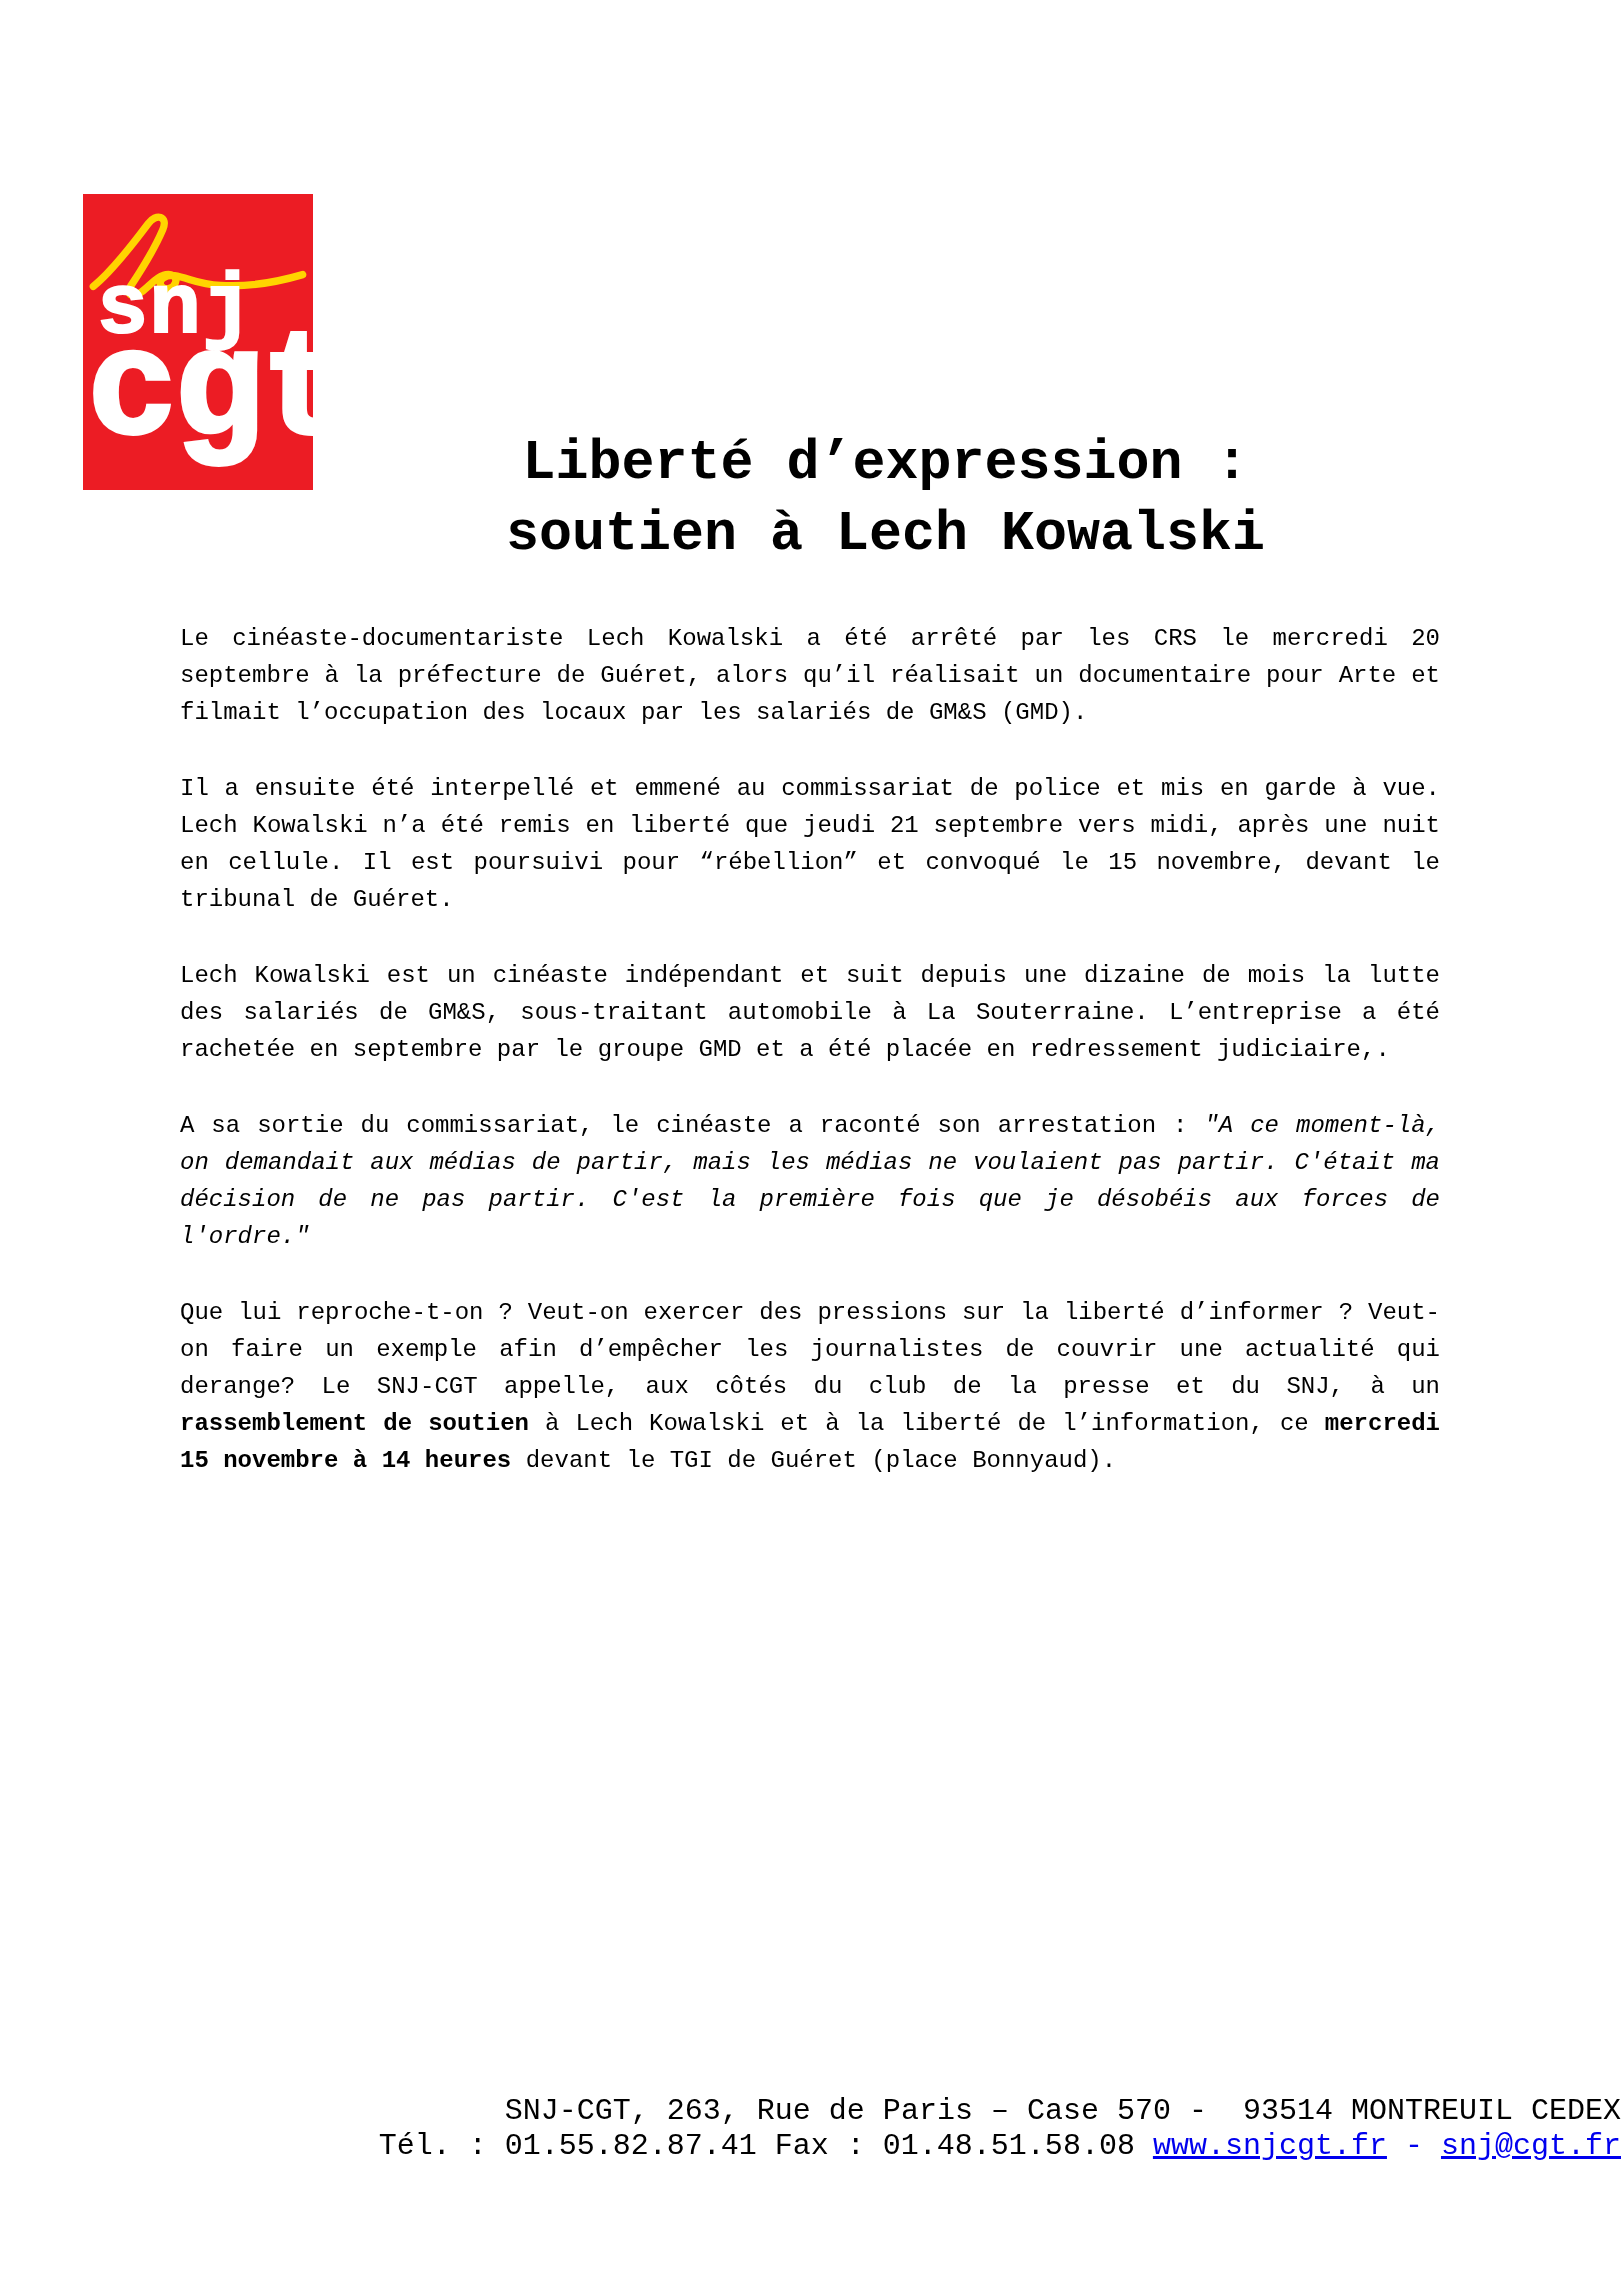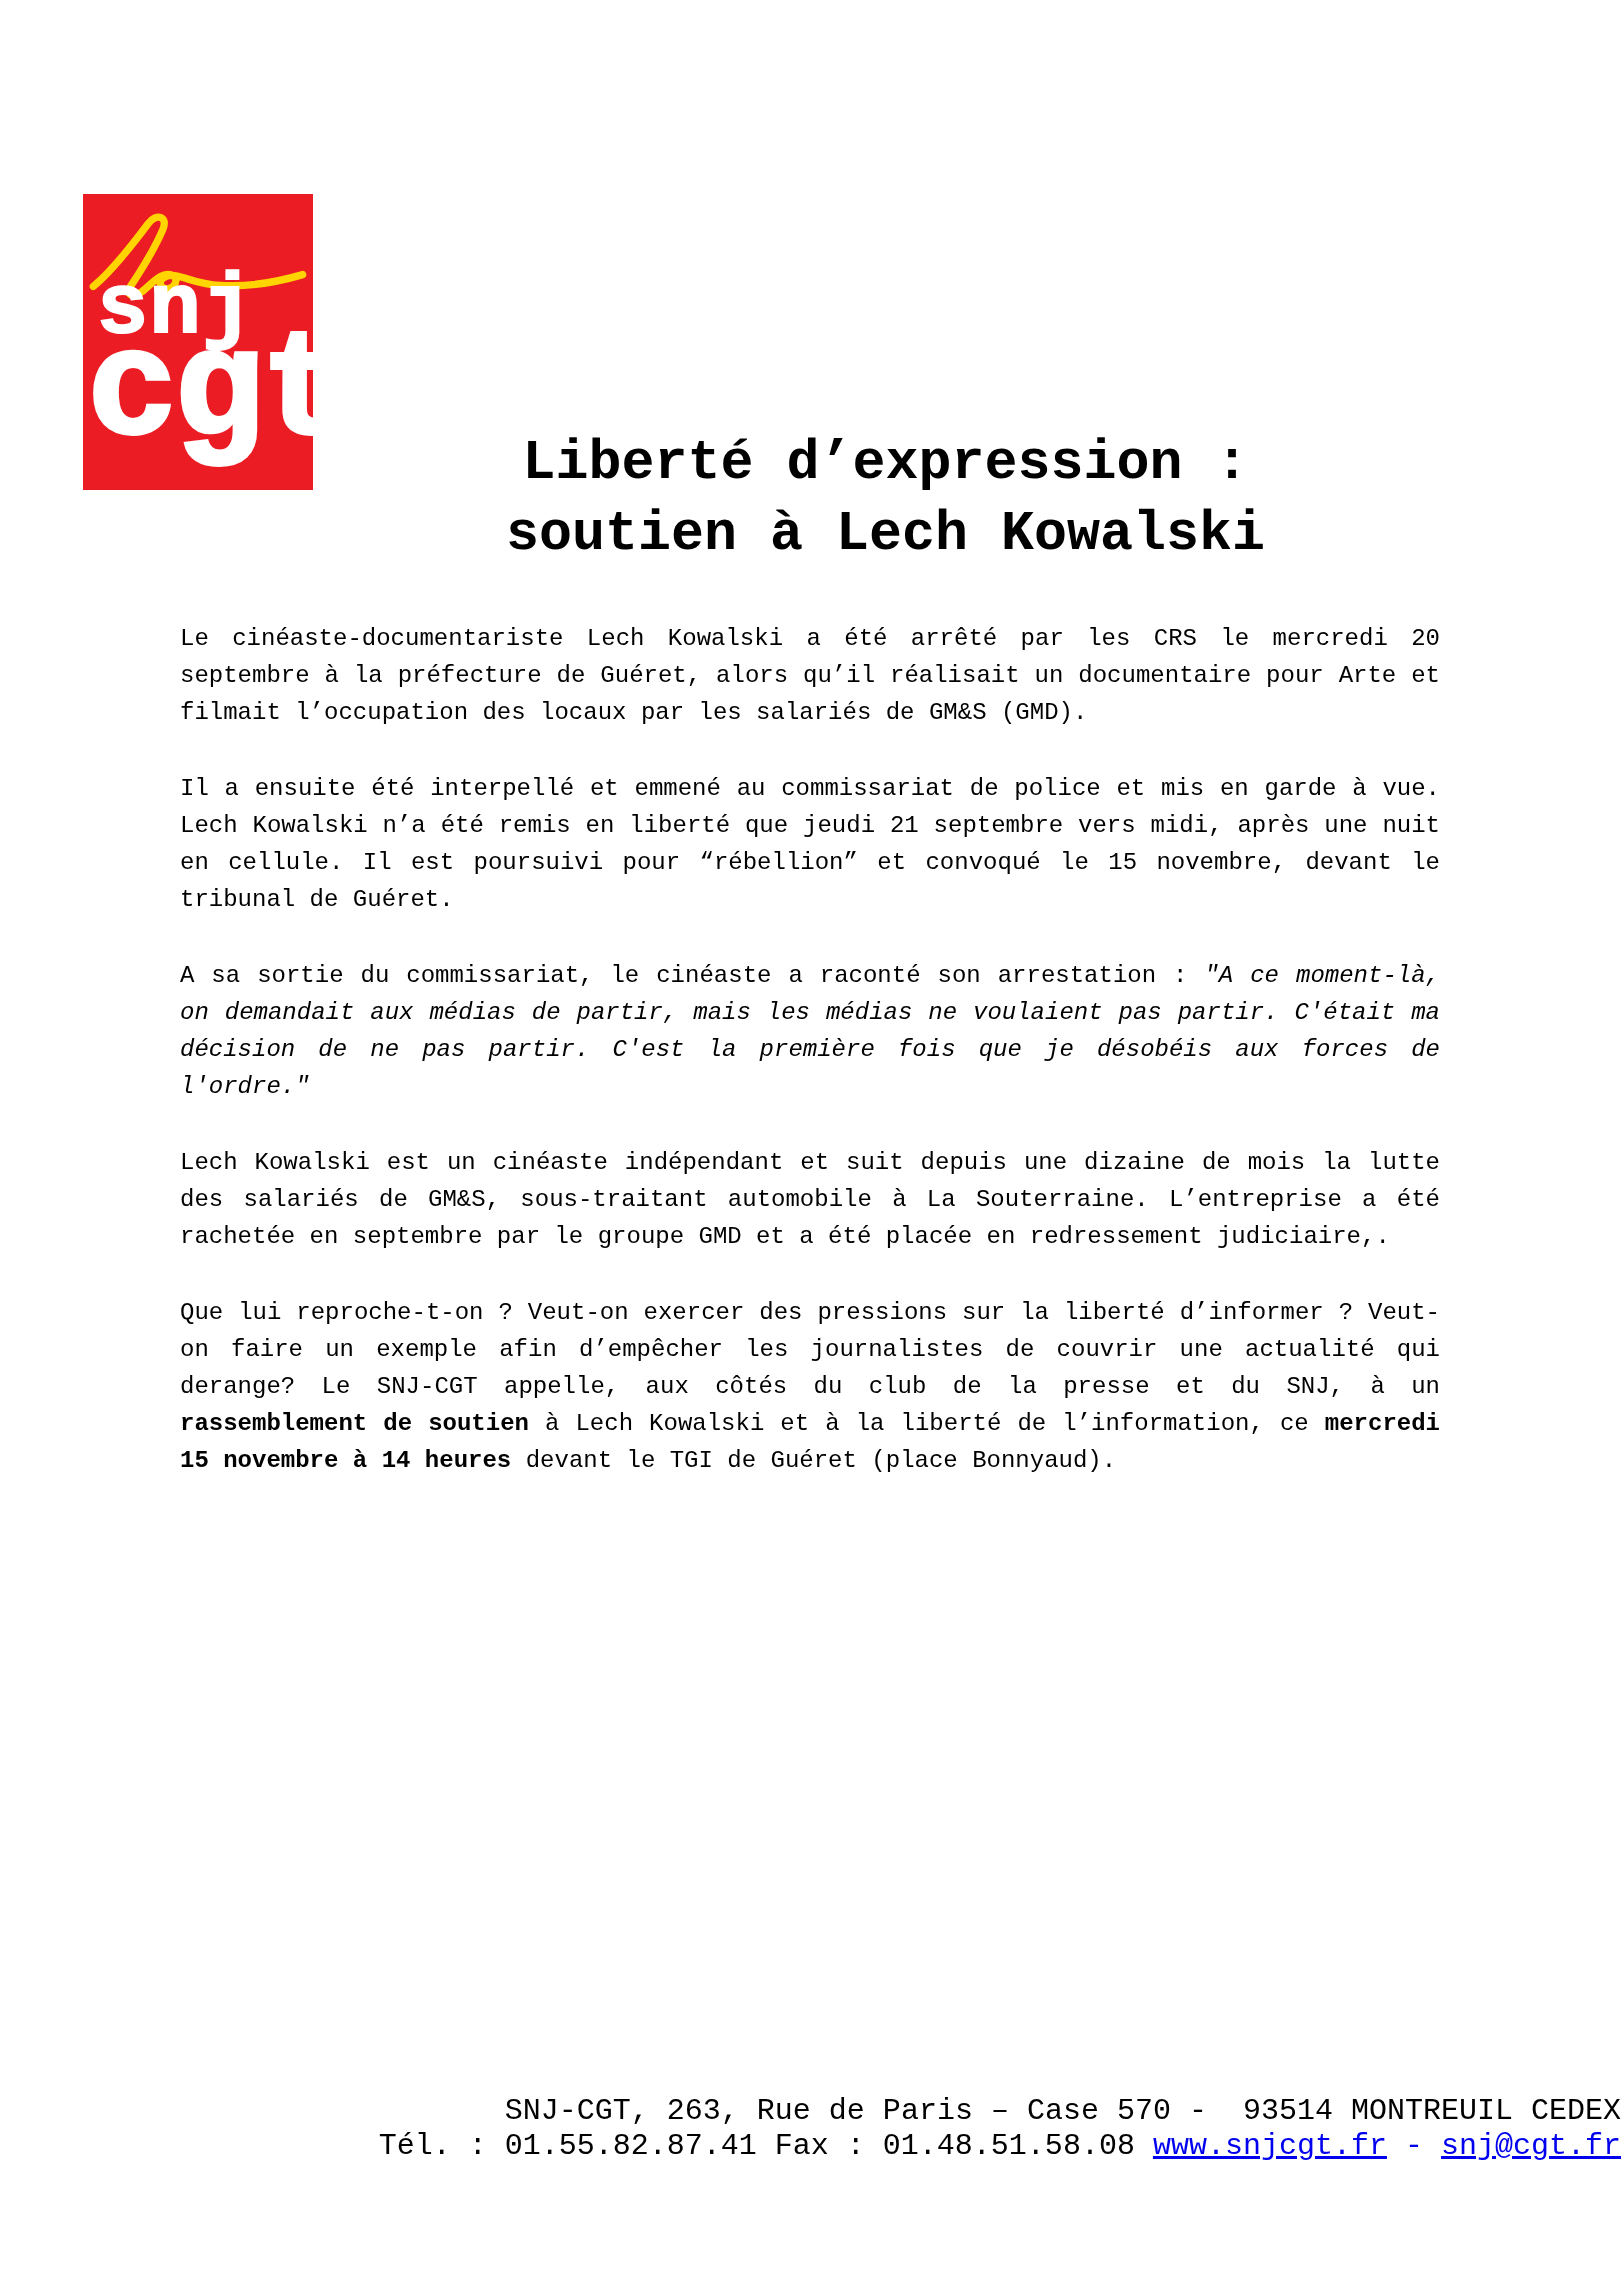--- a/index.html
+++ b/index.html
@@ -126,22 +126,22 @@
   </div>
 
   <h1 class="title">
     <span class="title-line">Liberté d’expression :</span>
     <span class="title-line">soutien à Lech Kowalski</span>
   </h1>
 
   <div class="body" id="body-paragraphs">
       <p><span class="run-normal">Le cinéaste-documentariste Lech Kowalski a été arrêté par les CRS le mercredi 20 septembre à la préfecture de Guéret, alors qu’il réalisait un documentaire pour Arte et filmait l’occupation des locaux par les salariés de GM&amp;S (GMD).</span></p>
       <p><span class="run-normal">Il a ensuite été interpellé et emmené au commissariat de police et mis en garde à vue. Lech Kowalski n’a été remis en liberté que jeudi 21 septembre vers midi, après une nuit en cellule. Il est poursuivi pour “rébellion” et convoqué le 15 novembre, devant le tribunal de Guéret.</span></p>
+      <p><span class="run-normal">Lech Kowalski est un cinéaste indépendant et suit depuis une dizaine de mois la lutte des salariés de GM&amp;S, sous-traitant automobile à La Souterraine. L’entreprise a été rachetée en septembre par le groupe GMD et a été placée en redressement judiciaire,.</span></p>
       <p><span class="run-normal">A sa sortie du commissariat, le cinéaste a raconté son arrestation&nbsp;: </span><span class="run-italic">"A ce moment-là, on demandait aux médias de partir, mais les médias ne voulaient pas partir. C'était ma décision de ne pas partir. C'est la première fois que je désobéis aux forces de l'ordre."</span></p>
-      <p><span class="run-normal">Lech Kowalski est un cinéaste indépendant et suit depuis une dizaine de mois la lutte des salariés de GM&amp;S, sous-traitant automobile à La Souterraine. L’entreprise a été rachetée en septembre par le groupe GMD et a été placée en redressement judiciaire,.</span></p>
       <p><span class="run-normal">Que lui reproche-t-on&nbsp;? Veut-on exercer des pressions sur la liberté d’informer&nbsp;? Veut-on faire un exemple afin d’empêcher les journalistes de couvrir une actualité qui derange? Le SNJ-CGT appelle, aux côtés du club de la presse et du SNJ, à un </span><span class="run-bold">rassemblement de soutien</span><span class="run-normal"> à Lech Kowalski et à la liberté de l’information, ce </span><span class="run-bold">mercredi 15 novembre à 14 heures</span><span class="run-normal"> devant le TGI de Guéret (place Bonnyaud).</span></p>
     </div>
 
   <div class="footer">
     <div class="footer-line">SNJ-CGT, 263, Rue de Paris – Case 570 -  93514 MONTREUIL CEDEX</div>
     <div class="footer-line"><span>Tél.&nbsp;: 01.55.82.87.41 Fax&nbsp;: 01.48.51.58.08 </span><a class="footer-link" href="#">www.snjcgt.fr</a><span class="footer-sep"> - </span><a class="footer-link" href="#">snj@cgt.fr</a></div>
   </div>
 
 </div>
 

